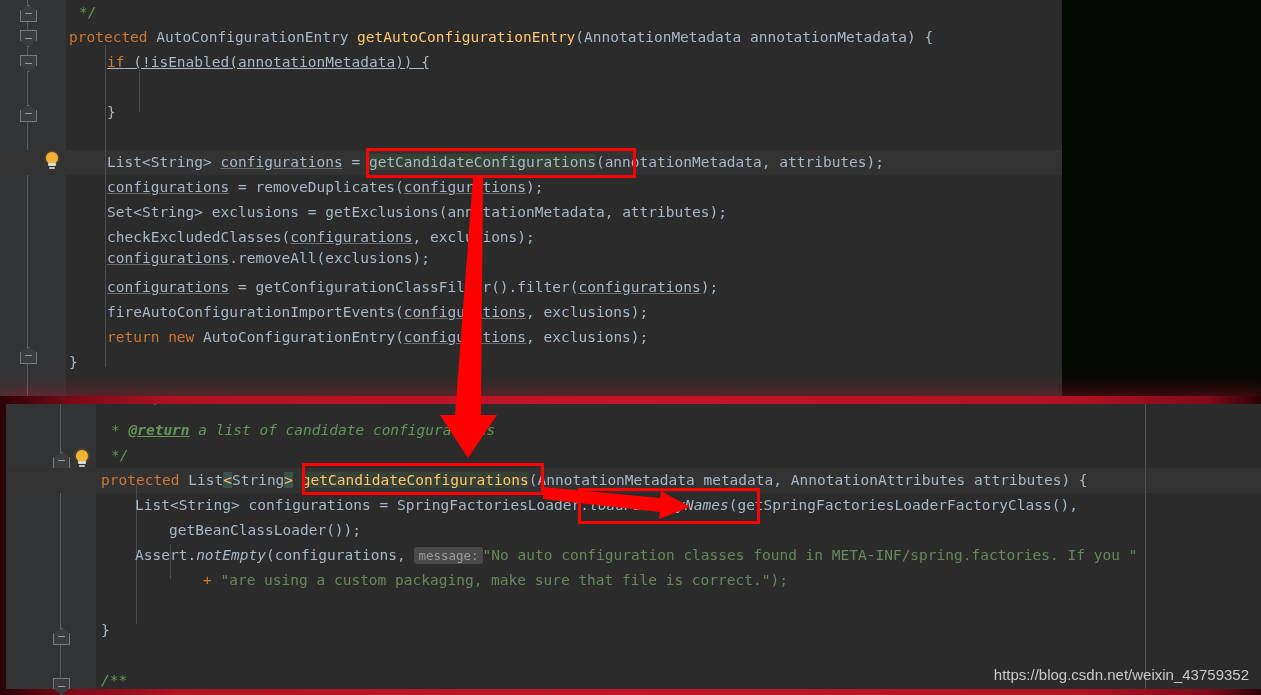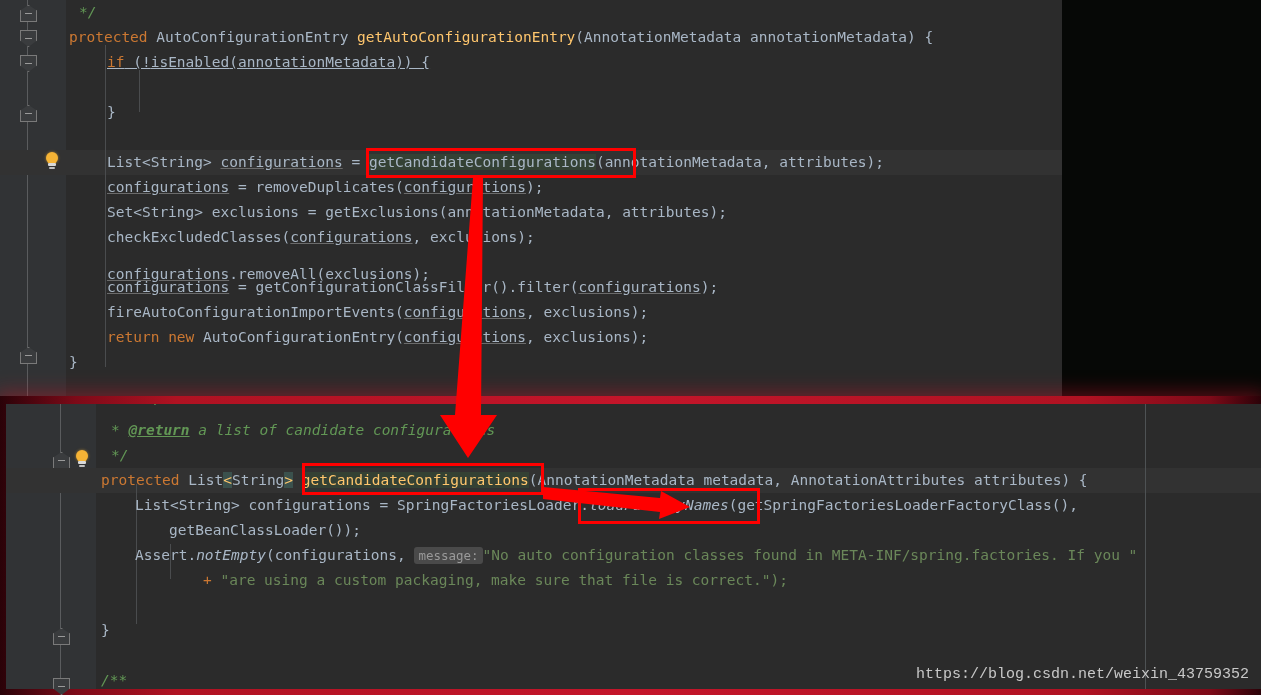--- a/index.html
+++ b/index.html
@@ -105,21 +105,21 @@
                    border-left:3px solid transparent;border-right:3px solid transparent;
                    border-top:6px solid #cfcfcf;}
   .at-icon{position:absolute;color:#b7b7b7;font-size:15px;font-family:"DejaVu Sans",sans-serif;}
 
   
   .redbox{position:absolute;border:3px solid #ff0000;box-sizing:border-box;}
   #arrow-svg{position:absolute;left:0;top:0;width:1261px;height:695px;pointer-events:none;}
 
   
   #watermark{position:absolute;right:12px;top:666px;color:#d6d6d6;font-size:15px;
-             font-family:Liberation Mono, monospace;opacity:.92;padding-left:15px;}
+             font-family:Liberation Sans, sans-serif;opacity:.92;padding-left:15px;}
 
   .clip-strip{position:absolute;overflow:hidden;}
 </style>
 </head>
 <body>
 
 <div id="root">
 
   <div class="stars"></div>
 
@@ -169,21 +169,21 @@
 
 
       <div class="ln" style="left:41px;top:150px;"><span class="cls">List&lt;String&gt;</span><span class="pun"> </span><span class="id usage">configurations</span><span class="pun"> = </span><span class="id selhl">getCandidateConfigurations</span><span class="pun">(</span><span class="param">annotationMetadata</span><span class="pun">, </span><span class="id">attributes</span><span class="pun">);</span></div>
 
       <div class="ln" style="left:41px;top:175px;"><span class="id usage">configurations</span><span class="pun"> = </span><span class="id">removeDuplicates</span><span class="pun">(</span><span class="id usage">configurations</span><span class="pun">);</span></div>
 
       <div class="ln" style="left:41px;top:200px;"><span class="cls">Set&lt;String&gt;</span><span class="pun"> </span><span class="id">exclusions</span><span class="pun"> = </span><span class="id">getExclusions</span><span class="pun">(</span><span class="param">annotationMetadata</span><span class="pun">, </span><span class="id">attributes</span><span class="pun">);</span></div>
 
       <div class="ln" style="left:41px;top:225px;"><span class="id">checkExcludedClasses</span><span class="pun">(</span><span class="id usage">configurations</span><span class="pun">, </span><span class="id">exclusions</span><span class="pun">);</span></div>
 
-      <div class="ln" style="left:41px;top:262px;"><span class="id usage">configurations</span><span class="pun">.</span><span class="id">removeAll</span><span class="pun">(</span><span class="id">exclusions</span><span class="pun">);</span></div>
+      <div class="ln" style="left:41px;top:246px;"><span class="id usage">configurations</span><span class="pun">.</span><span class="id">removeAll</span><span class="pun">(</span><span class="id">exclusions</span><span class="pun">);</span></div>
 
       <div class="ln" style="left:41px;top:275px;"><span class="id usage">configurations</span><span class="pun"> = </span><span class="id">getConfigurationClassFilter</span><span class="pun">().</span><span class="id">filter</span><span class="pun">(</span><span class="id usage">configurations</span><span class="pun">);</span></div>
 
       <div class="ln" style="left:41px;top:300px;"><span class="id">fireAutoConfigurationImportEvents</span><span class="pun">(</span><span class="id usage">configurations</span><span class="pun">, </span><span class="id">exclusions</span><span class="pun">);</span></div>
 
       <div class="ln" style="left:41px;top:325px;"><span class="kw">return</span><span class="pun"> </span><span class="kw">new</span><span class="pun"> </span><span class="cls">AutoConfigurationEntry</span><span class="pun">(</span><span class="id usage">configurations</span><span class="pun">, </span><span class="id">exclusions</span><span class="pun">);</span></div>
 
       <div class="ln" style="left:3px;top:350px;"><span class="pun">}</span></div>
     </div>
   </div>

